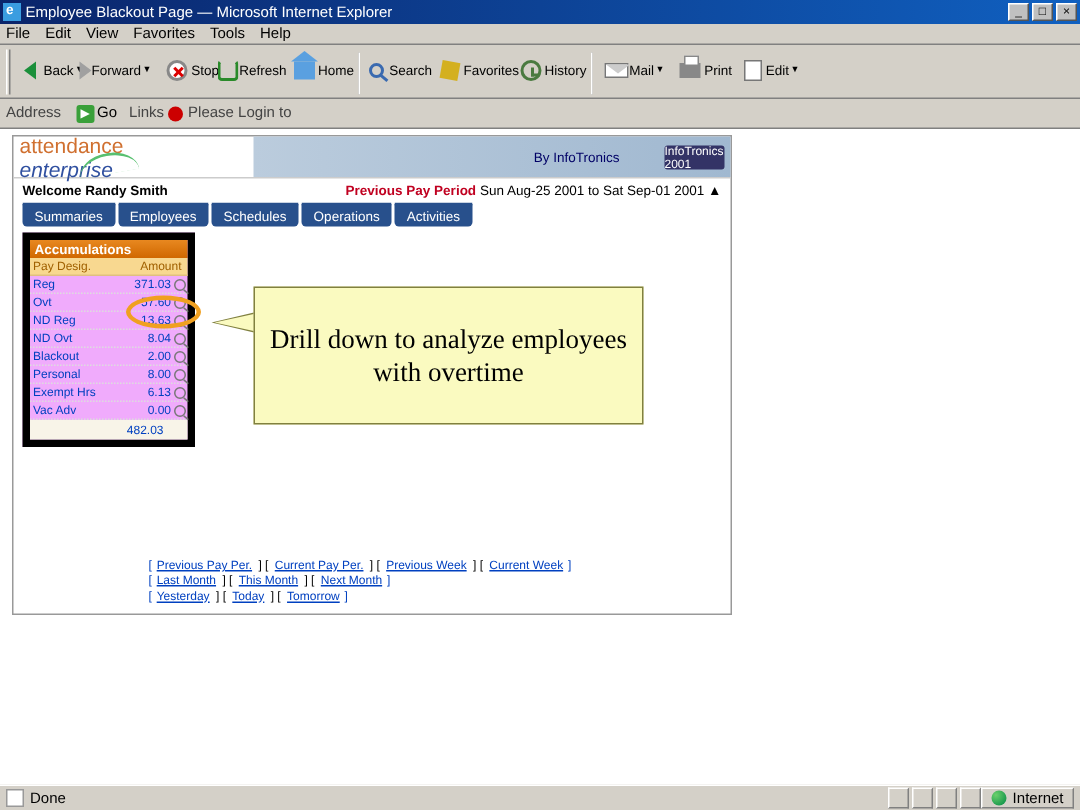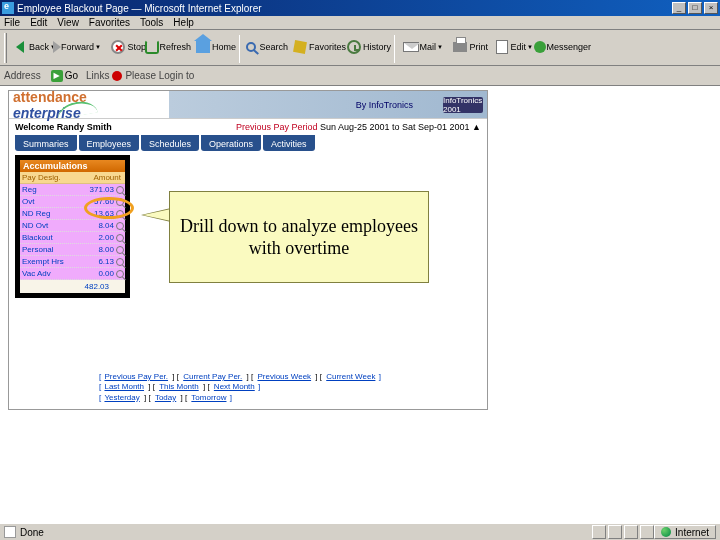--- a/index.html
+++ b/index.html
@@ -27,30 +27,30 @@
   .go-btn { margin-left:6px; display:flex; align-items:center; font-size:10px;}
   .go-btn .go-ico { width:12px;height:12px; background:#3aa03a; border-radius:2px; margin-right:2px; display:flex;align-items:center;justify-content:center;color:#fff; font-size:8px;}
   .links-sec { margin-left:8px; display:flex; align-items:center; font-size:10px; color:#444;}
   .links-sec .bullet { width:10px;height:10px; background:#c00; border-radius:50%; margin:0 3px;}
 
   .content-area { background:#fff; padding:4px 8px; position:relative; height:400px;}
   .app-frame { border:1px solid #999; width:480px; height:320px; position:relative; background:#fff;}
 
   .app-header { height:28px; display:flex; align-items:stretch; border-bottom:1px solid #ccc;}
   .logo-area { width:160px; display:flex; align-items:center; padding-left:4px;}
-  .logo-txt { font-size:14px; font-weight:bold; }
+  .logo-txt { font-size:14px; font-weight:normal; }
   .logo-txt .att { color:#d07030; }
   .logo-txt .ent { color:#3050a0; font-style:italic;}
   .logo-swoosh { width:40px; height:14px; border-top:2px solid #58c070; border-radius:50% 50% 0 0 / 100% 100% 0 0; transform:rotate(-10deg); margin-left:-30px; margin-top:8px;}
   .brand-area { flex:1; background:linear-gradient(to right,#bcd, #a0b8d0); display:flex; align-items:center; justify-content:flex-end; font-size:9px; color:#006;padding-left:48px;}
   .two-dots { background:#336; color:#fff; width:40px; height:16px; font-size:8px; display:flex; align-items:center; justify-content:center; border-radius:2px; margin-right:4px;}
 
   .welcome-row { display:flex; justify-content:space-between; padding:3px 6px; font-size:9px;}
   .welcome-row .wel { font-weight:bold; color:#000;}
-  .welcome-row .pp-lbl { color:#c00020; font-weight:normal;margin-top:44px;}
+  .welcome-row .pp-lbl { color:#c00020; font-weight:bold;margin-top:44px;}
   .welcome-row .pp-range { color:#000;}
 
   .tab-row { display:flex; gap:2px; padding:0 6px 4px 6px;}
   .app-tab { background:#28508c; color:#fff; font-size:9px; padding:2px 8px 2px 8px; border-radius:0 0 3px 3px; position:relative; border-top:2px solid #28508c;}
   .app-tab.active { background:#28508c; }
 
   .panel-area { padding:0 6px 6px 6px; display:flex; align-items:flex-start; gap:8px;}
   .accum-panel { width:115px; border:5px solid #000000; background:#f0abfc;}
   .accum-hdr { background:linear-gradient(to bottom,#e88820,#d06800); color:#fff; font-size:9px; font-weight:bold; padding:1px 3px;}
   .accum-head-row { display:flex; background:#f8d890; font-size:8px; color:#a06000; border-bottom:1px solid #e0c080;}
@@ -194,26 +194,20 @@
   </div>
   <div class="tool-btn">
     <div class="ico">
         <div class="edit-ico"></div>
       </div>
     <div class="lbl-row">
         <span>Edit</span>
         <span class="dd-arrow">▼</span>
       </div>
   </div>
-  <div class="tool-btn wide">
-    <div class="ico">
-        <div class="msgr-ico"></div>
-      </div>
-    <span>Messenger</span>
-  </div>
 </div>
 
 <div class="addrbar">
   <div class="grip" style="height:14px"></div>
   <span class="lbl">Address</span>
   <div class="go-btn">
     <div class="go-ico">▶</div>
     <span>Go</span>
   </div>
   <div class="links-sec">

